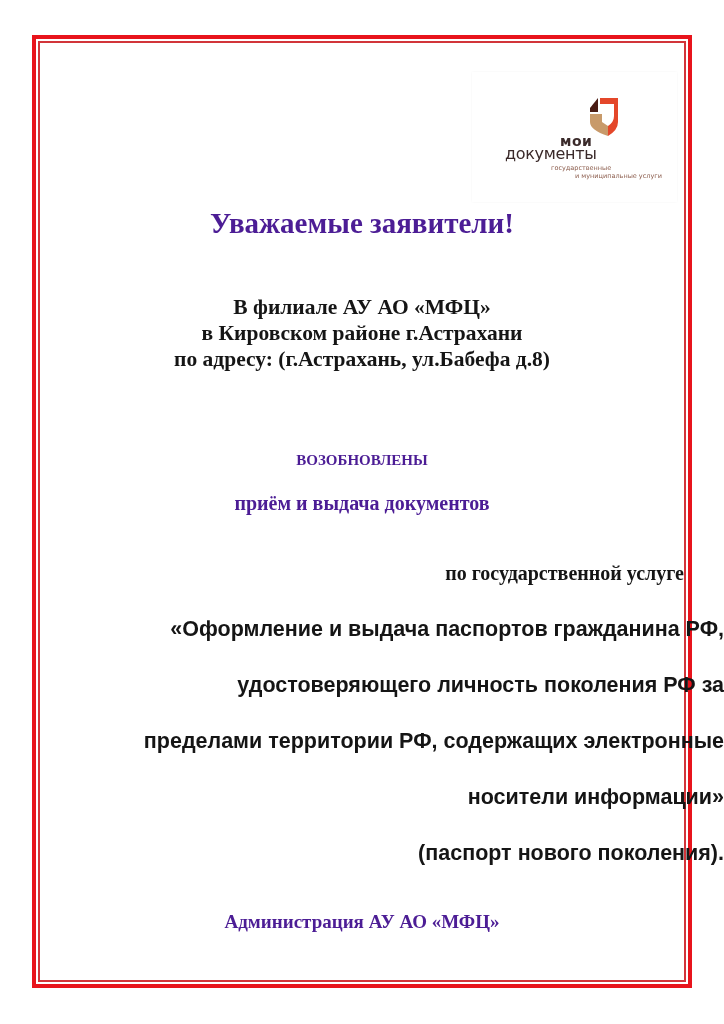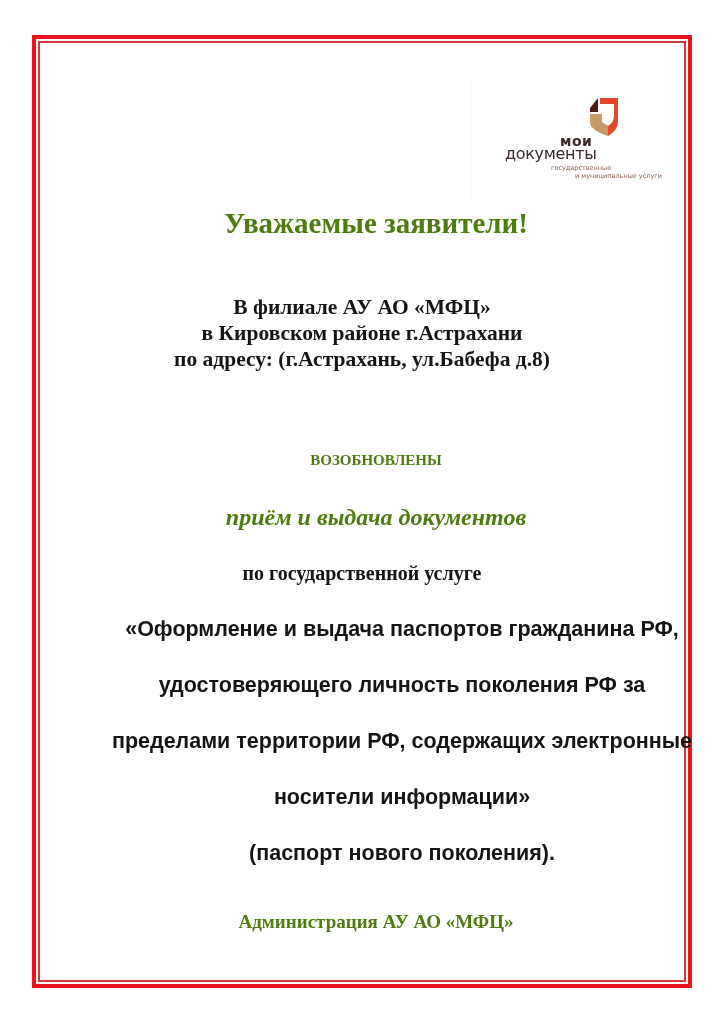--- a/index.html
+++ b/index.html
@@ -7,27 +7,27 @@
   .frame-outer { position:absolute; left:32px; top:35px; width:660px; height:953px; box-sizing:border-box; border:4px solid #e8141c; }
   .frame-inner { position:absolute; left:38px; top:41px; width:648px; height:941px; box-sizing:border-box; border:2px solid #d2353a; }
   .logo-box { position:absolute; left:472px; top:72px; width:205px; height:130px; background:#fff; box-shadow:0 0 2px rgba(0,0,0,0.05); }
   .logo-mark { position:absolute; left:586px; top:96px; width:32px; height:40px; }
   .logo-text-moi { position:absolute; left:560px; top:134px; font-family:"DejaVu Sans", sans-serif; font-weight:bold; font-size:14px; color:#3a2a2a; letter-spacing:0.5px; line-height:14px; }
   .logo-text-doc { position:absolute; left:505px; top:146px; font-family:"DejaVu Sans", sans-serif; font-size:16px; color:#3a2a2a; line-height:16px; letter-spacing:-0.3px;text-align:center; }
   .logo-sub1, .logo-sub2 { position:absolute; font-family:"DejaVu Sans", sans-serif; font-size:6.5px; color:#8a5b4b; line-height:8px; }
   .logo-sub1 { left:551px; top:164px; }
   .logo-sub2 { left:527px; top:172px;padding-left:48px; }
   .line { position:absolute; left:40px; width:644px; text-align:center; font-weight:bold; white-space:nowrap; }
-  .red { color:#4d7c0f;margin-left:14px; }
+  .red { color:#4c1d95; }
   .black { color:#151515; }
   .title { top:205px; font-size:29px; line-height:36px; }
   .addr { font-size:21.5px; line-height:26px; }
   .resumed { top:446px; font-size:15px; line-height:28px; }
-  .sub-red { top:505px; font-size:24px; line-height:24px;font-style:italic; }
-  .body-l { font-size:21.5px; line-height:26px; }
+  .sub-red { top:491px; font-size:20px; line-height:24px; }
+  .body-l { font-size:21.5px; line-height:26px;text-align:right; }
   .narrow { font-family:"Liberation Sans Narrow","Liberation Sans", sans-serif;padding-left:40px; }
   .admin { top:910px; font-size:19px; line-height:24px; }
 </style>
 </head>
 <body>
 
 <div class="frame-outer"></div>
 <div class="frame-inner"></div>
 
 <div class="logo-box"></div>

